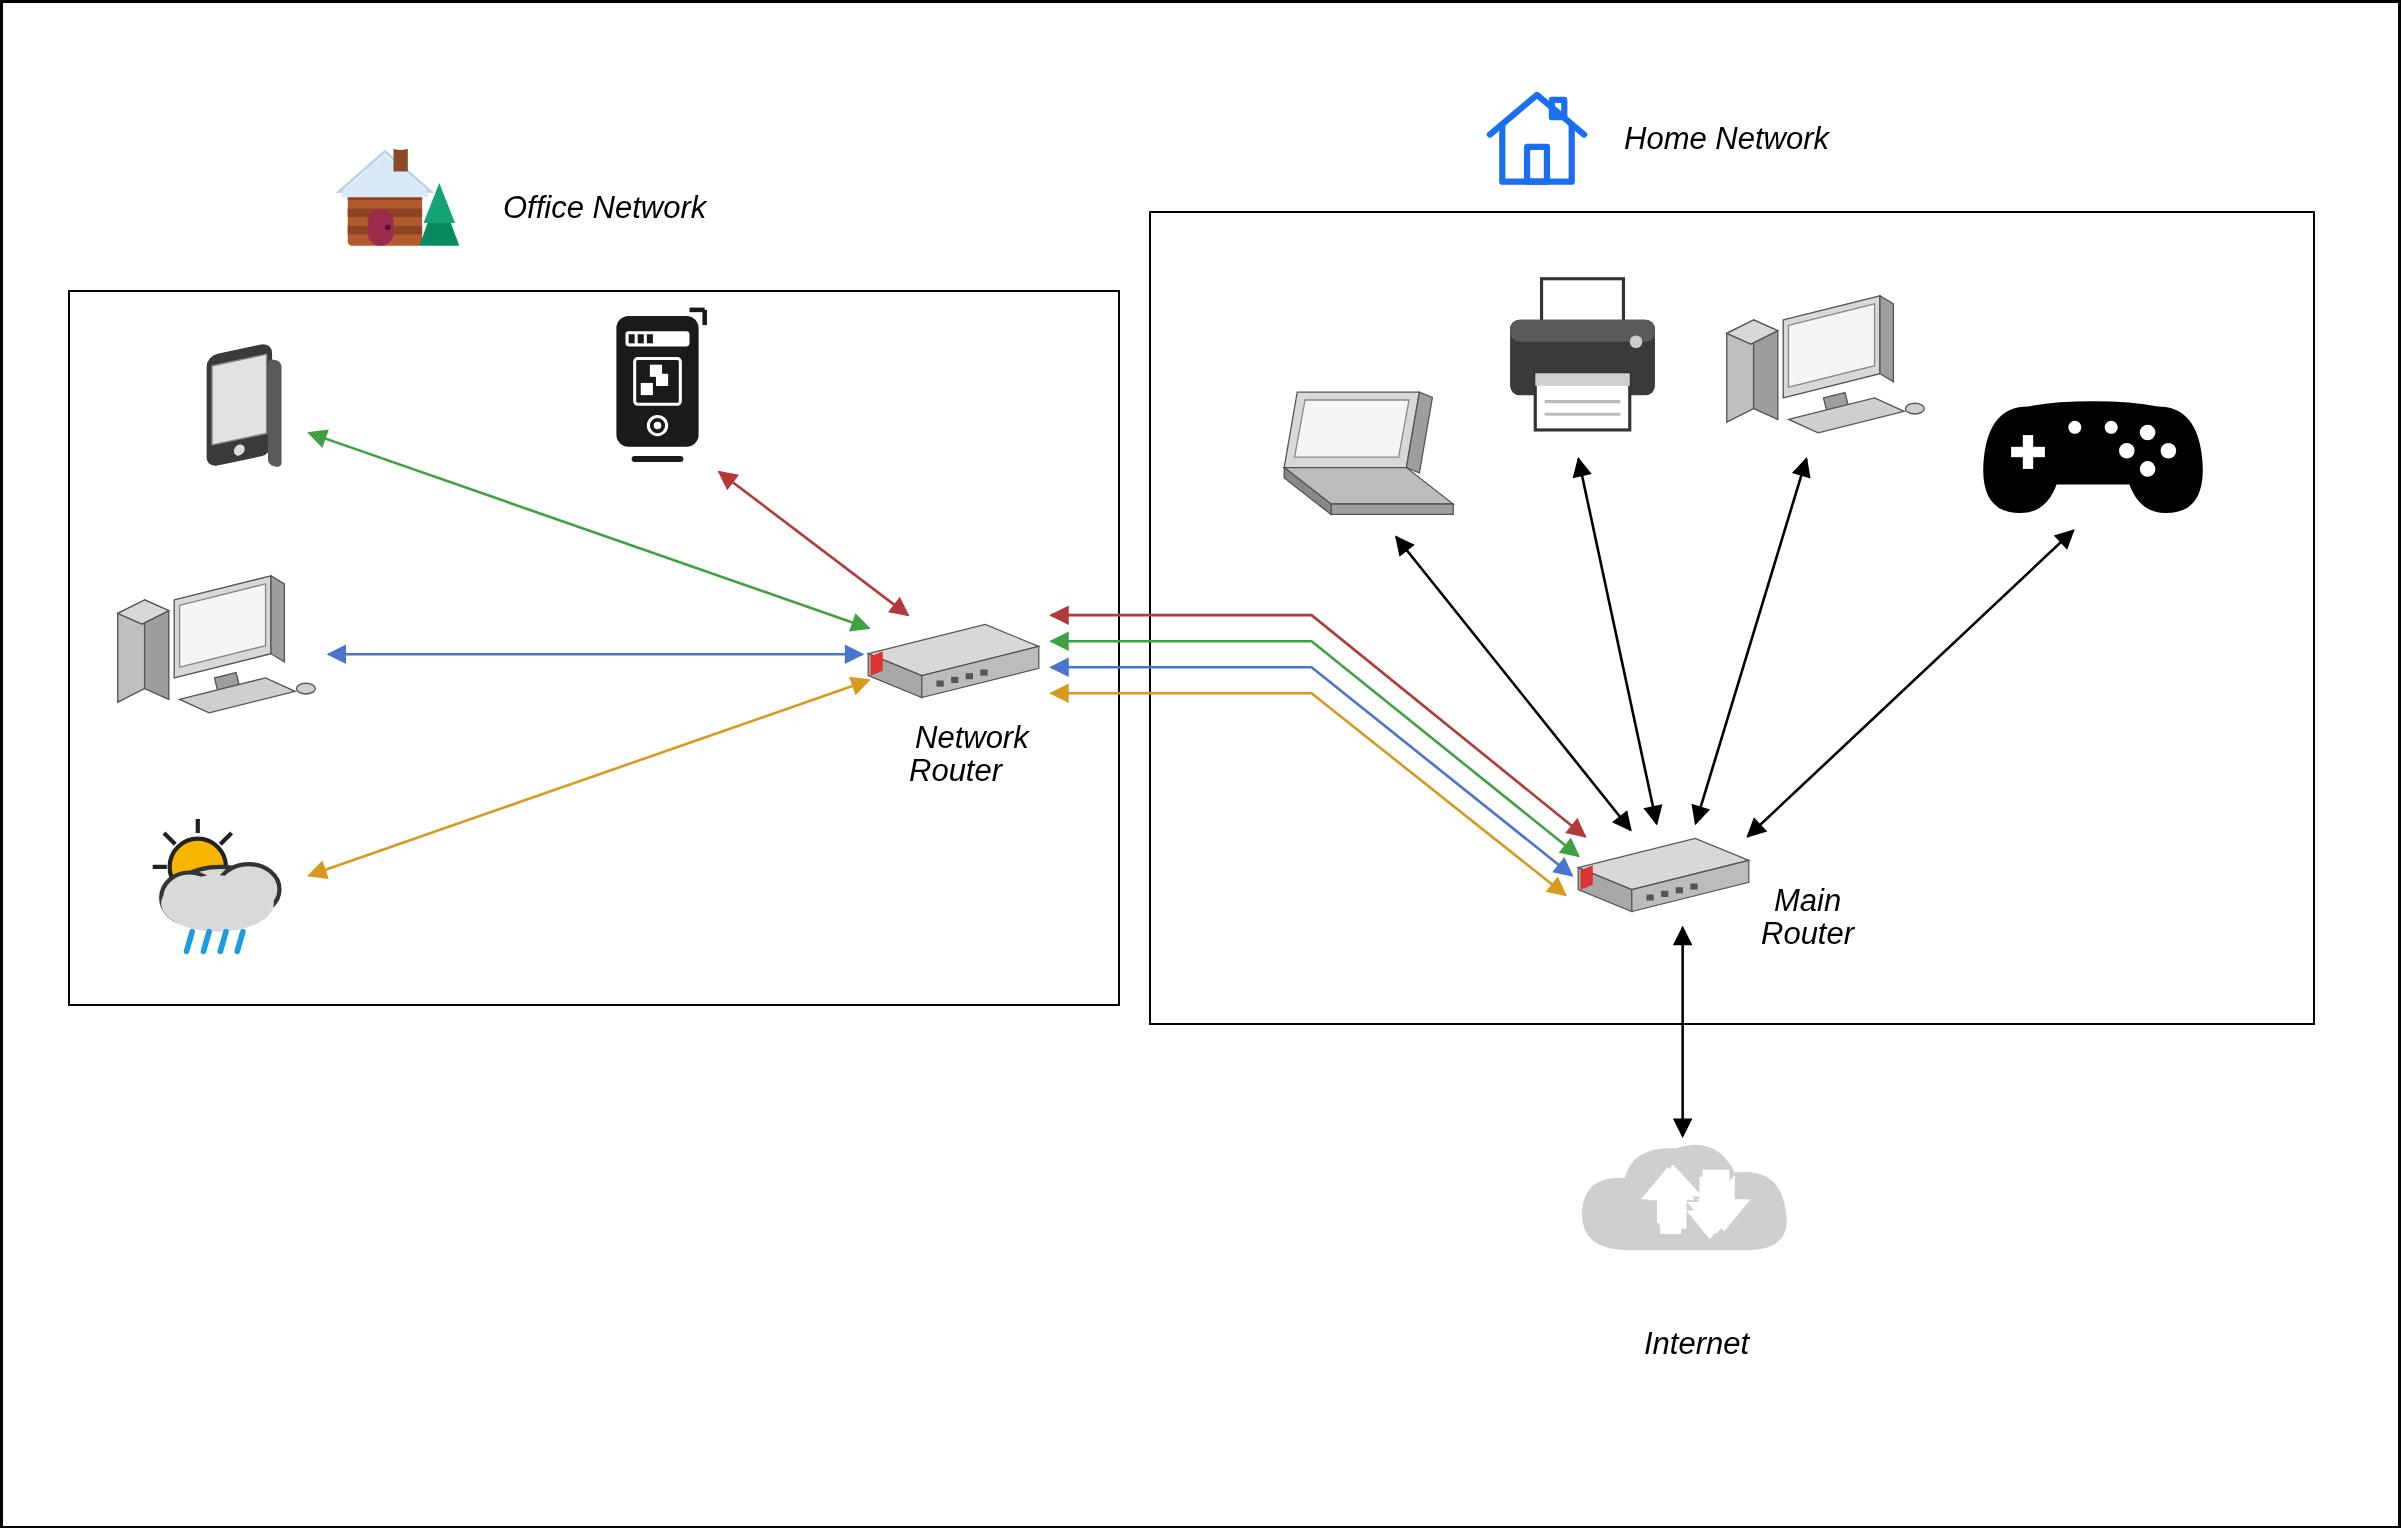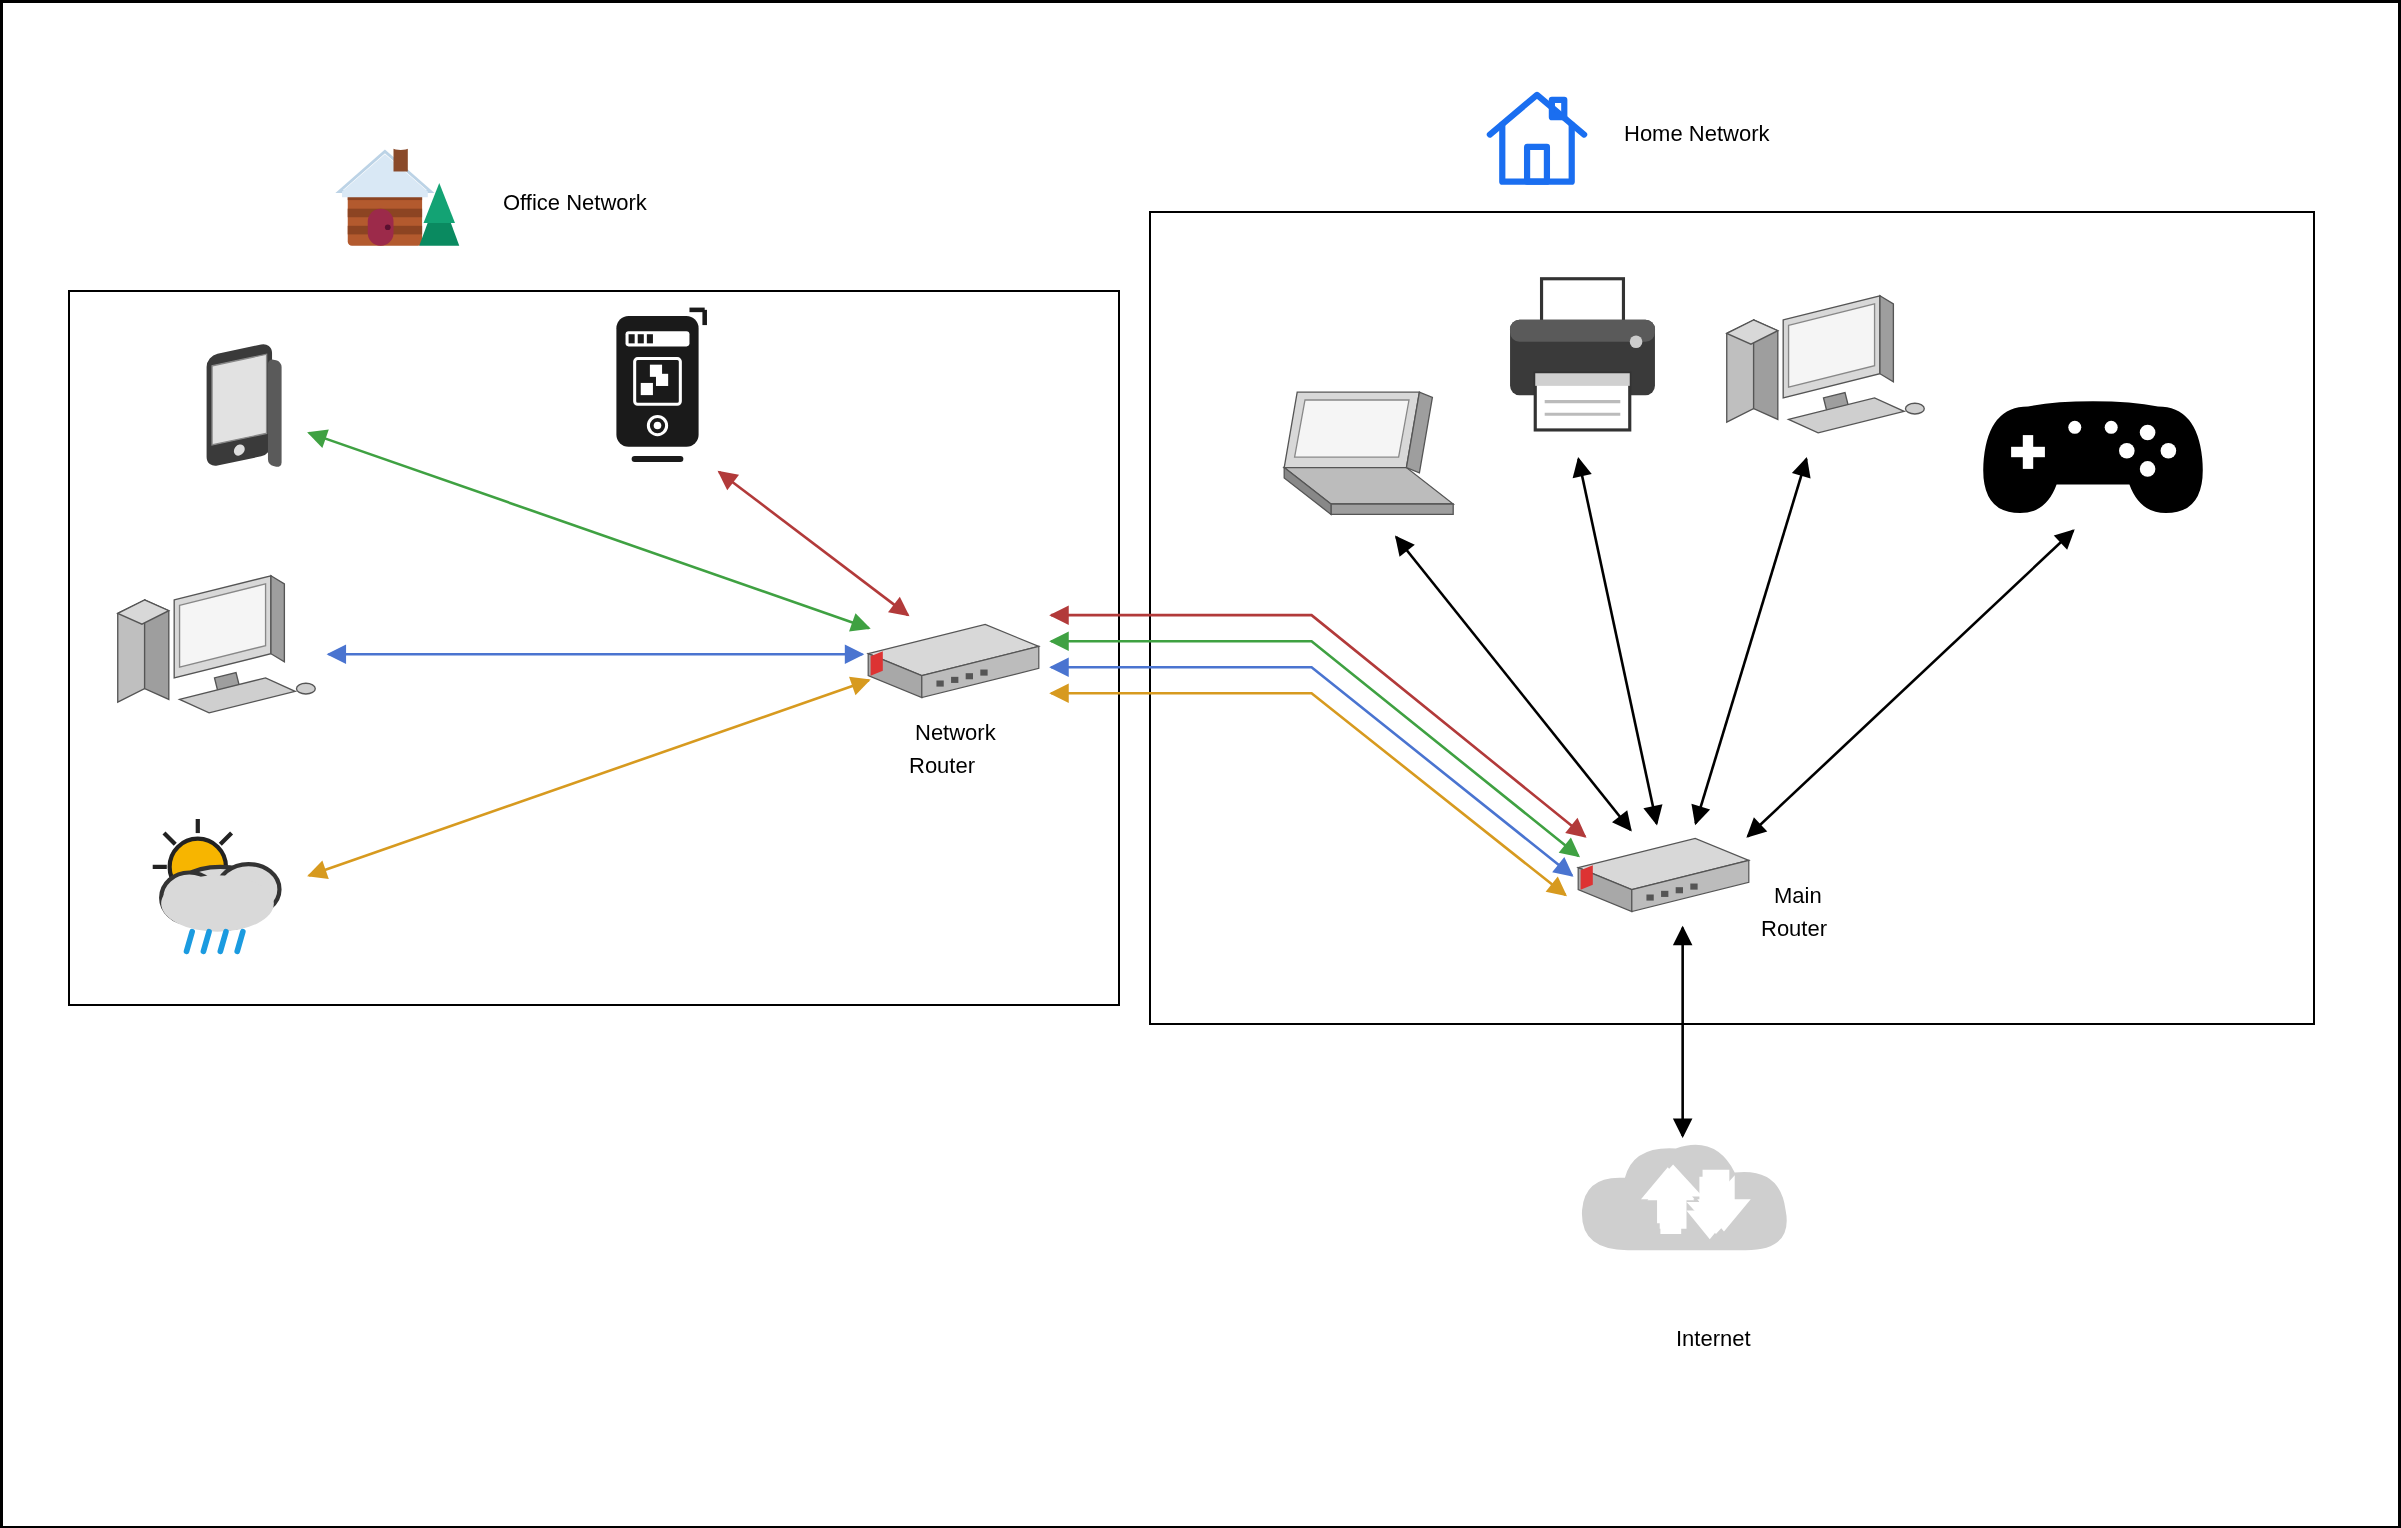--- a/index.html
+++ b/index.html
@@ -17,24 +17,25 @@
     background: #fff;
   }
   .box {
     position: absolute;
     border: 2px solid #000;
     background: #fff;
     box-sizing: border-box;
   }
   .label {
     position: absolute;
-    font-size: 22px;
+    font-size: 31px;
     color: #000;
     white-space: pre;
     line-height: 1.25;
+    font-style: italic;
   }
   svg.overlay {
     position: absolute;
     left: 0;
     top: 0;
     width: 2401px;
     height: 1529px;
     pointer-events: none;
   }
   .icon {
@@ -268,21 +269,21 @@
 
   <div class="icon" style="left:1621px; top:1153px;">
     <svg width="130" height="104" viewBox="0 0 100 80">
       <g fill="#ffffff">
         <polygon points="28,60 28,34 18,34 36,12 54,34 44,34 44,60"></polygon>
         <polygon points="58,16 58,42 48,42 66,64 84,42 74,42 74,16"></polygon>
       </g>
     </svg>
   </div>
 
-  <span class="label" style="left:1641px; top:1322px;margin-left:32px;">Internet</span>
+  <span class="label" style="left:1641px; top:1322px;">Internet</span>
 
   <svg class="overlay" viewBox="0 0 3688 2348">
     <defs>
       <marker id="ah-black" viewBox="0 0 12 12" refX="10" refY="6" markerWidth="9" markerHeight="9" orient="auto-start-reverse">
         <path d="M 1 1 L 11 6 L 1 11 z" fill="#000"></path>
       </marker>
       <marker id="ah-green" viewBox="0 0 12 12" refX="10" refY="6" markerWidth="9" markerHeight="9" orient="auto-start-reverse">
         <path d="M 1 1 L 11 6 L 1 11 z" fill="#3fa142"></path>
       </marker>
       <marker id="ah-red" viewBox="0 0 12 12" refX="10" refY="6" markerWidth="9" markerHeight="9" orient="auto-start-reverse">

